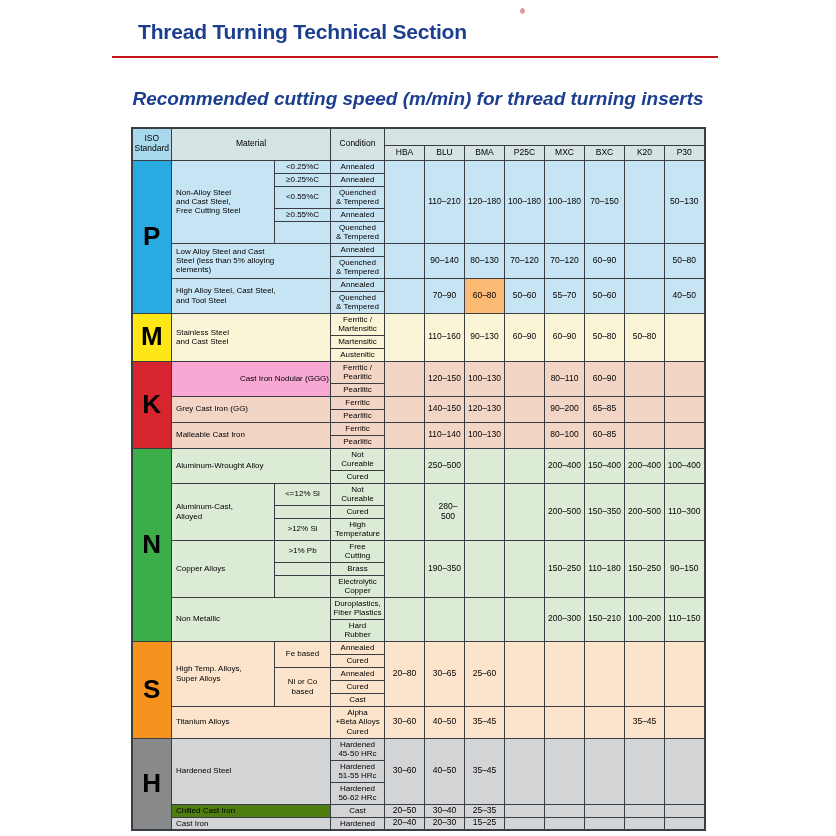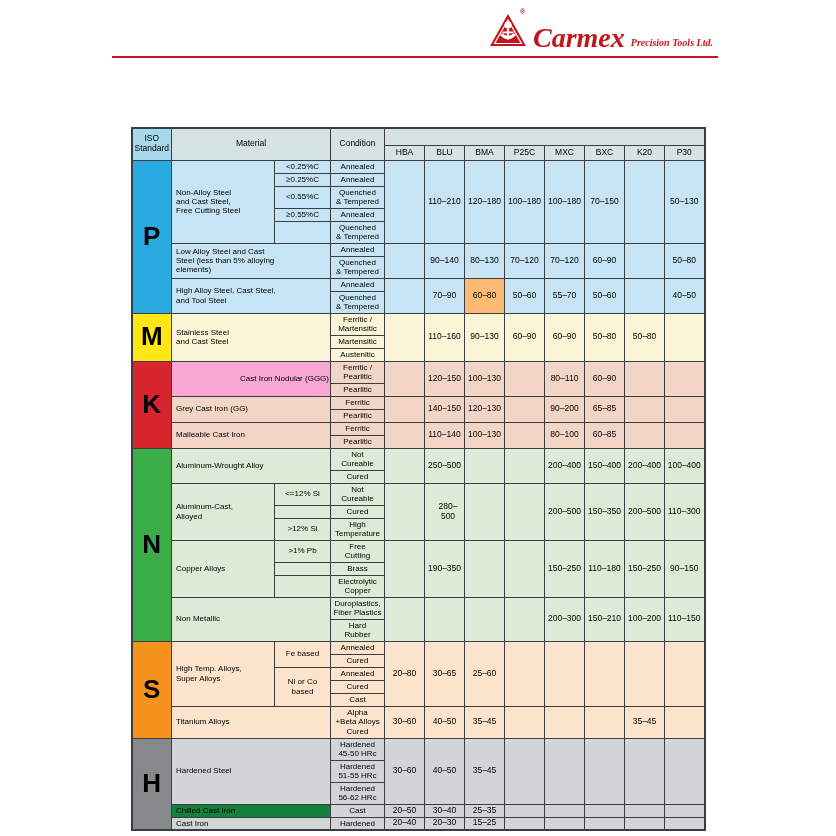--- a/index.html
+++ b/index.html
@@ -35,39 +35,27 @@
   tr.r3 { height:32px; }
   td.iso-letter { font-size:26px; font-weight:bold; color:#000; }
   td.mat { text-align:left; padding-left:4px; }
   td.val { font-size:8.5px; }
 </style>
 </head>
 <body>
 
 <div class="page">
 
-
-  <div class="logo">
-    <span class="logo-icon">
-      <svg width="42" height="42" viewBox="0 0 42 42">
-        <polygon points="21,4 39,36 3,36" fill="#C3161C"></polygon>
-        <polygon points="21,10 34.5,33.5 7.5,33.5" fill="none" stroke="#ffffff" stroke-width="1.2"></polygon>
-        <circle cx="21" cy="15" r="3.6" fill="#ffffff"></circle>
-        <rect x="19.9" y="18.5" width="2.2" height="11" fill="#ffffff"></rect>
-        <rect x="15.5" y="21.5" width="11" height="1.8" fill="#ffffff"></rect>
-        <path d="M13 25 q8 8.5 16 0 l-2.2 -1.8 q-5.8 5.5 -11.6 0 z" fill="#ffffff"></path>
-      </svg>
-    </span>
-    <span class="brand-text">Carmex</span>
-    <span class="brand-tagline">Precision Tools Ltd.</span>
-  </div>
+  <div class="doc-title">Thread Turning Technical Section</div>
+
   <span class="logo-reg">®</span>
 
   <div class="red-rule"></div>
 
+  <div class="subtitle">Recommended cutting speed (m/min) for thread turning inserts</div>
 
   <div class="tbl-wrap">
     <table id="speed-table">
       <colgroup>
         <col style="width:40px">
           <col style="width:103px">
           <col style="width:56px">
           <col style="width:54px">
         <col style="width:40px">
           <col style="width:40px">
@@ -375,21 +363,21 @@
           </tr>
           <tr class="r2">
             <td class="cond" style="background: rgb(210, 212, 213);">Hardened
 51-55 HRc</td>
           </tr>
           <tr class="r2">
             <td class="cond" style="background: rgb(210, 212, 213);">Hardened
 56-62 HRc</td>
           </tr>
           <tr class="r1">
-            <td class="mat" rowspan="1" colspan="2" style="background: #15803d;">Chilled Cast Iron</td>
+            <td class="mat" rowspan="1" colspan="2" style="background: #4d7c0f;">Chilled Cast Iron</td>
             <td class="cond" style="background: rgb(210, 212, 213);">Cast</td>
             <td class="val" rowspan="1" style="background: rgb(210, 212, 213);">20–50</td>
             <td class="val" rowspan="1" style="background: rgb(210, 212, 213);">30–40</td>
             <td class="val" rowspan="1" style="background: rgb(210, 212, 213);">25–35</td>
             <td class="val" rowspan="1" style="background: rgb(210, 212, 213);"></td>
             <td class="val" rowspan="1" style="background: rgb(210, 212, 213);"></td>
             <td class="val" rowspan="1" style="background: rgb(210, 212, 213);"></td>
             <td class="val" rowspan="1" style="background: rgb(210, 212, 213);"></td>
             <td class="val" rowspan="1" style="background: rgb(210, 212, 213);"></td>
           </tr>

